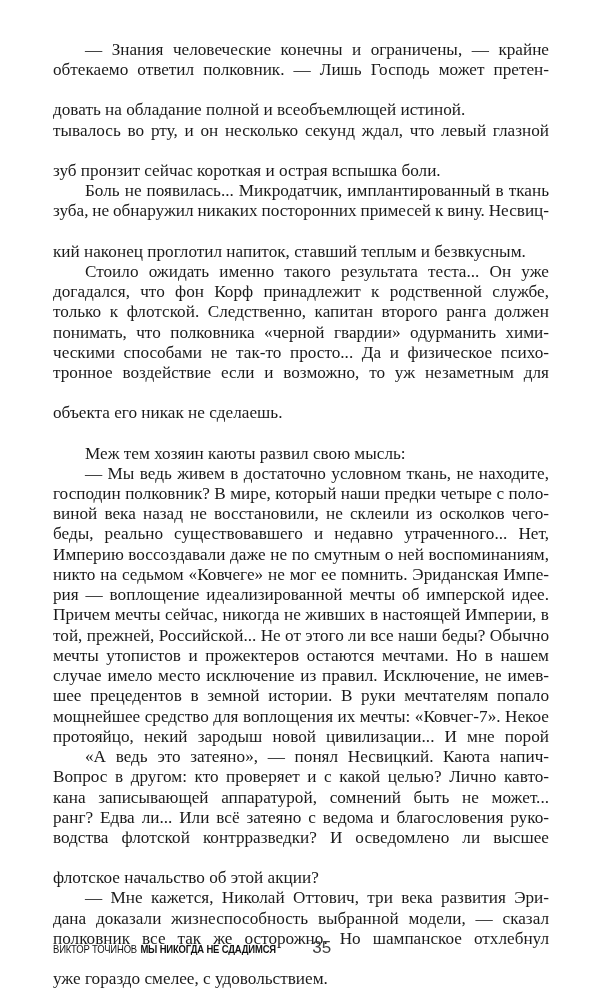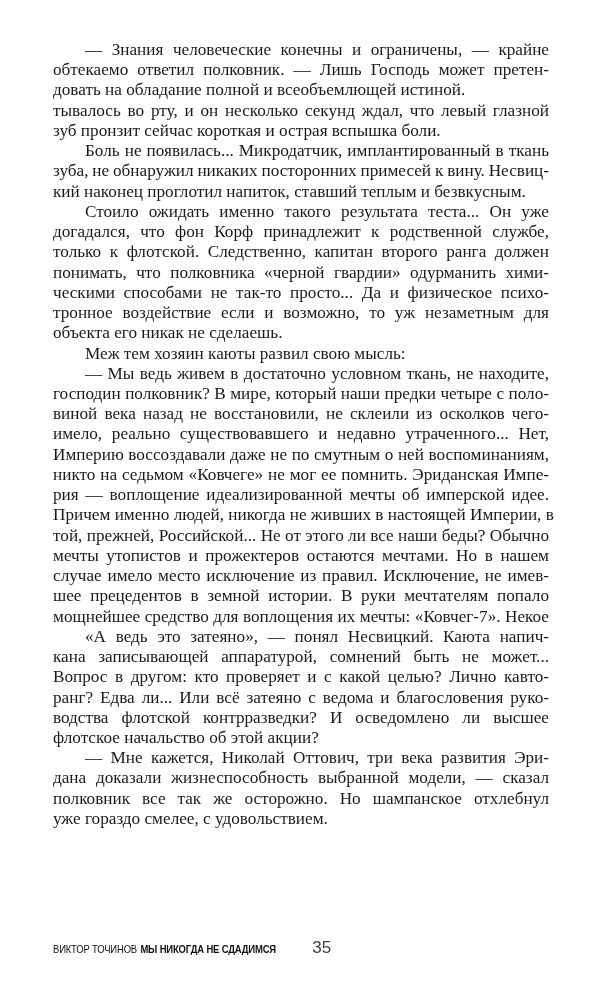--- a/index.html
+++ b/index.html
@@ -37,20 +37,21 @@
       white-space: nowrap;
       text-align: justify;
       text-align-last: justify;
       overflow: visible;
     }
     .line.indent {
       padding-left: 32px;
     }
     .line.last {
       text-align-last: left;
+      margin-top: 20px;
     }
     .footer {
       position: absolute;
       left: 53px;
       top: 938px;
       width: 496px;
       height: 20px;
       display: flex;
       align-items: baseline;
       justify-content: flex-start;
@@ -94,33 +95,34 @@
       <span class="line">догадался, что фон Корф принадлежит к родственной службе,</span>
       <span class="line">только к флотской. Следственно, капитан второго ранга должен</span>
       <span class="line">понимать, что полковника «черной гвардии» одурманить хими-</span>
       <span class="line">ческими способами не так-то просто... Да и физическое психо-</span>
       <span class="line">тронное воздействие если и возможно, то уж незаметным для</span>
       <span class="line last">объекта его никак не сделаешь.</span>
       <span class="line indent last">Меж тем хозяин каюты развил свою мысль:</span>
       <span class="line indent">— Мы ведь живем в достаточно условном ткань, не находите,</span>
       <span class="line">господин полковник? В мире, который наши предки четыре с поло-</span>
       <span class="line">виной века назад не восстановили, не склеили из осколков чего-</span>
-      <span class="line">имело, реально существовавшего и недавно утраченного... Нет,</span>
+      <span class="line">беды, реально существовавшего и недавно утраченного... Нет,</span>
       <span class="line">Империю воссоздавали даже не по смутным о ней воспоминаниям,</span>
       <span class="line">никто на седьмом «Ковчеге» не мог ее помнить. Эриданская Импе-</span>
       <span class="line">рия — воплощение идеализированной мечты об имперской идее.</span>
-      <span class="line">Причем именно людей, никогда не живших в настоящей Империи, в</span>
+      <span class="line">Причем мечты сейчас, никогда не живших в настоящей Империи, в</span>
       <span class="line">той, прежней, Российской... Не от этого ли все наши беды? Обычно</span>
       <span class="line">мечты утопистов и прожектеров остаются мечтами. Но в нашем</span>
       <span class="line">случае имело место исключение из правил. Исключение, не имев-</span>
       <span class="line">шее прецедентов в земной истории. В руки мечтателям попало</span>
       <span class="line">мощнейшее средство для воплощения их мечты: «Ковчег-7». Некое</span>
+      <span class="line">протояйцо, некий зародыш новой цивилизации... И мне порой</span>
       <span class="line indent">«А ведь это затеяно», — понял Несвицкий. Каюта напич-</span>
+      <span class="line">Вопрос в другом: кто проверяет и с какой целью? Лично кавто-</span>
       <span class="line">кана записывающей аппаратурой, сомнений быть не может...</span>
-      <span class="line">Вопрос в другом: кто проверяет и с какой целью? Лично кавто-</span>
       <span class="line">ранг? Едва ли... Или всё затеяно с ведома и благословения руко-</span>
       <span class="line">водства флотской контрразведки? И осведомлено ли высшее</span>
       <span class="line last">флотское начальство об этой акции?</span>
       <span class="line indent">— Мне кажется, Николай Оттович, три века развития Эри-</span>
       <span class="line">дана доказали жизнеспособность выбранной модели, — сказал</span>
       <span class="line">полковник все так же осторожно. Но шампанское отхлебнул</span>
       <span class="line last">уже гораздо смелее, с удовольствием.</span>
     </div>
 
   <div class="footer">

